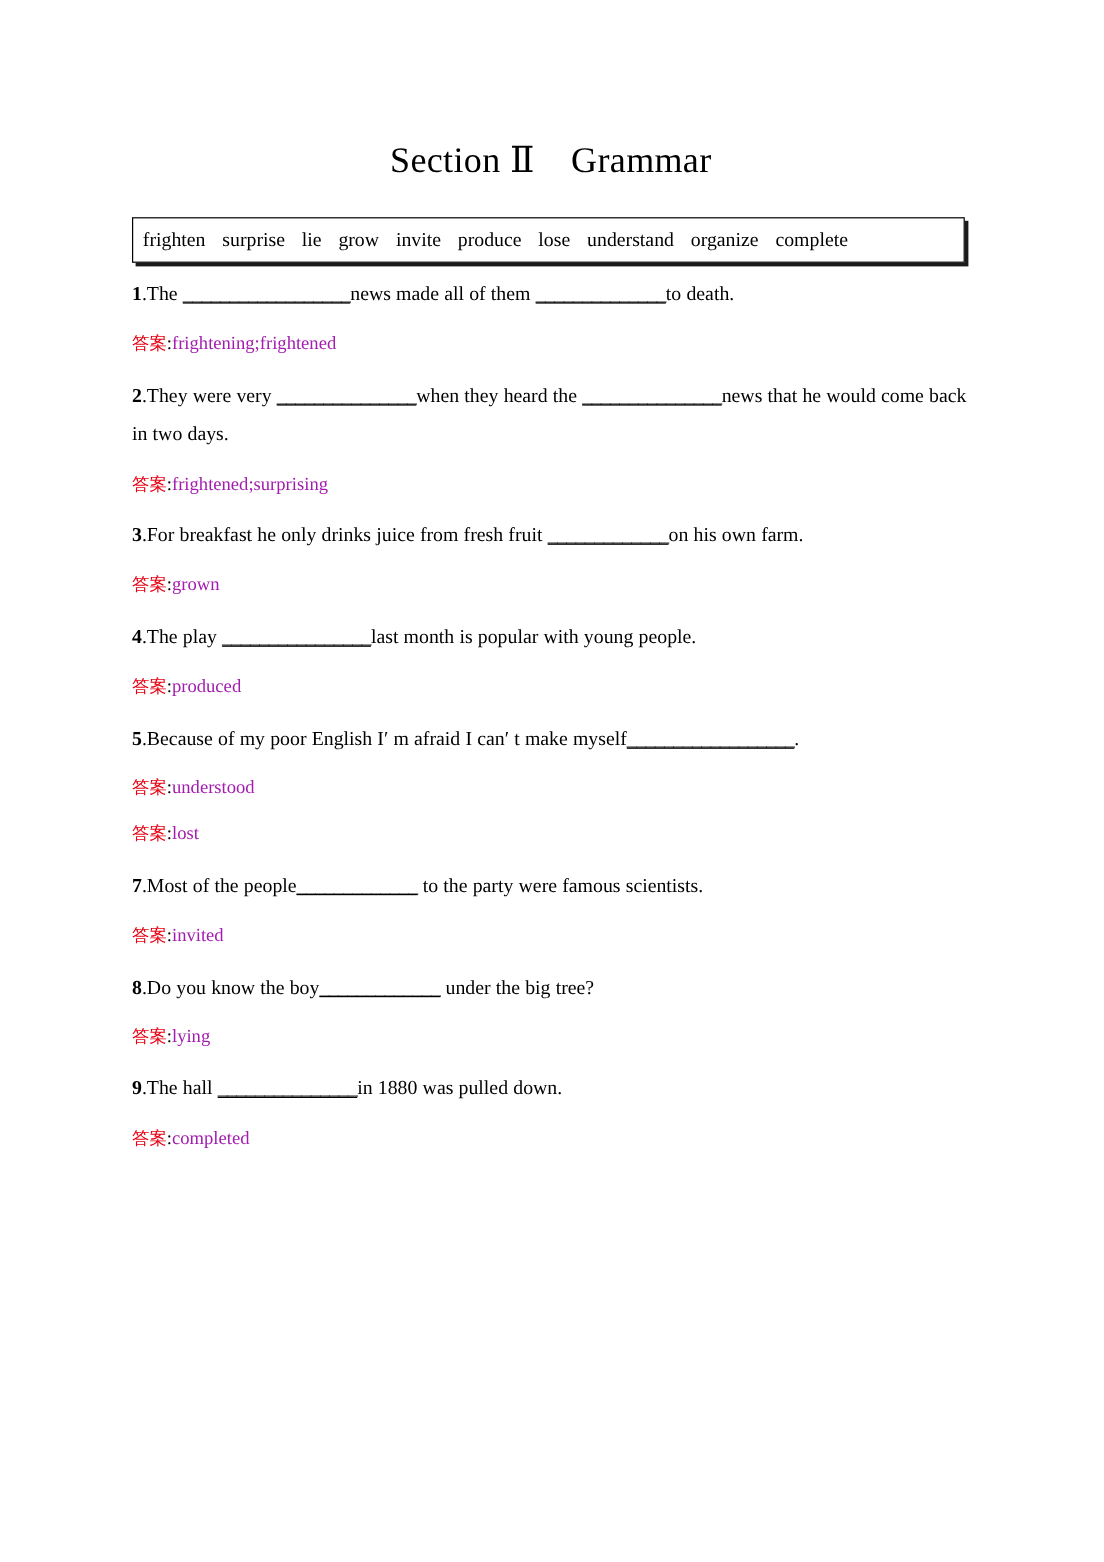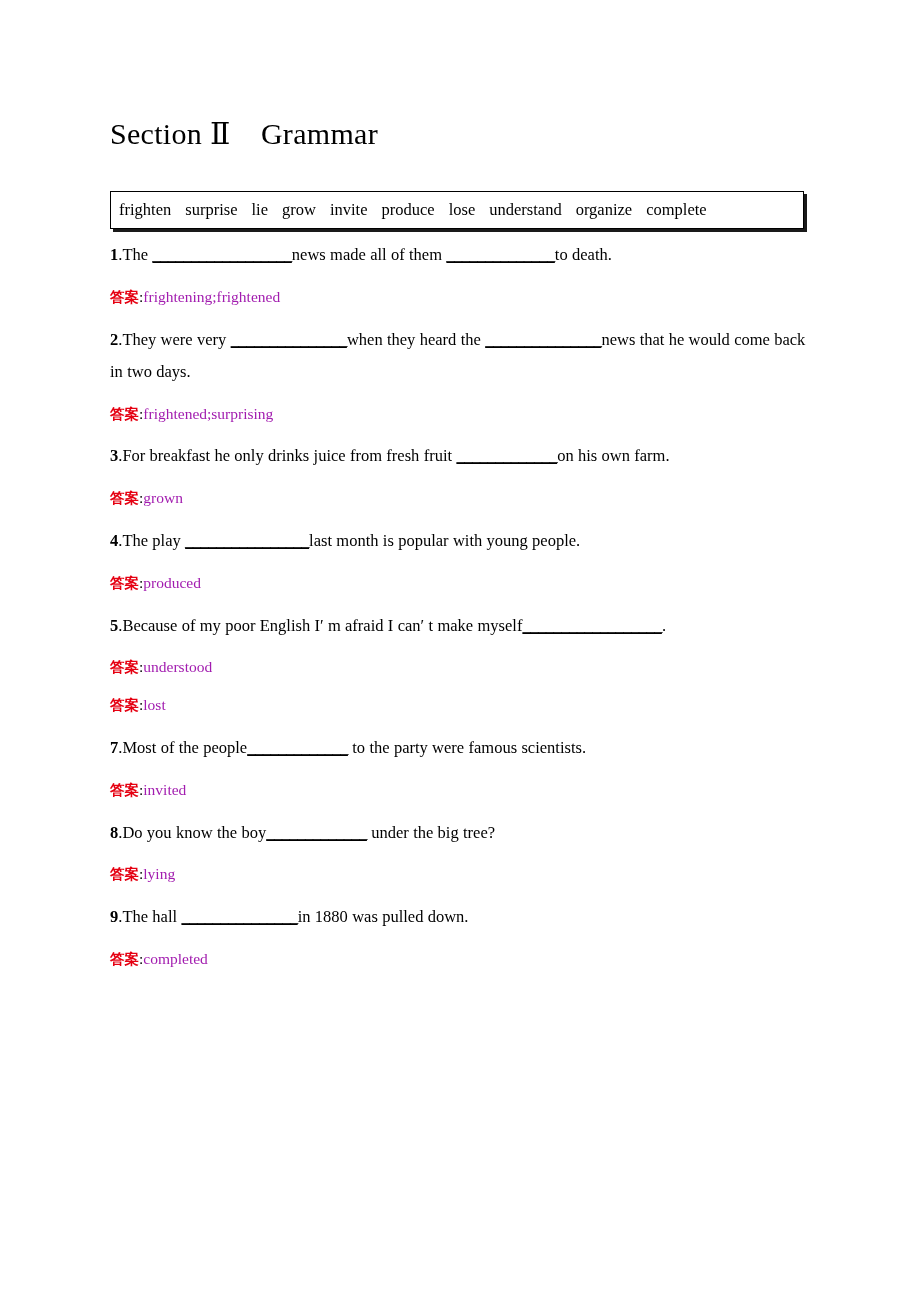--- a/index.html
+++ b/index.html
@@ -22,20 +22,21 @@
     width: 920px;
     height: 1302px;
     box-sizing: border-box;
     padding: 0 112px 0 110px;
   }
 
   
   .doc-title {
     margin: 0;
     padding-top: 118px;
+    text-align: center;
     font-family: "Liberation Serif", "DejaVu Serif", serif;
     font-size: 30px;
     font-weight: normal;
     letter-spacing: 0.3px;
     line-height: 1.08;
     white-space: pre;
   }
 
   
   .section-heading {
@@ -43,21 +44,21 @@
     padding-top: 38px;
     font-family: "DejaVu Sans", "Liberation Sans", sans-serif;
     font-size: 15.5px;
     font-weight: bold;
     line-height: 1.25;
     letter-spacing: 0px;
   }
 
   
   .wordbank-wrap {
-    margin-top: 41px;
+    margin-top: 31px;
     padding-right: 4px;
   }
   .wordbank {
     border: 1px solid #000000;
     box-shadow: 3px 3px 0 0 #1a1a1a;
     background: #ffffff;
     box-sizing: border-box;
     height: 38px;
     display: flex;
     align-items: center;
@@ -94,21 +95,21 @@
   }
   .answer {
     font-size: 15.5px;
     line-height: 1.5;
     margin: 0;
     padding-top: 14px;
   }
   .answer-label {
     color: #e50112;
     font-family: "DejaVu Sans", "Liberation Sans", sans-serif;
-    font-weight: bold;
+    font-weight: normal;
     font-size: 14.5px;
   }
   .answer-colon { color: #000; }
   .answer-text { color: #a21caf; }
 </style>
 </head>
 <body>
 
 <div class="page">
 

